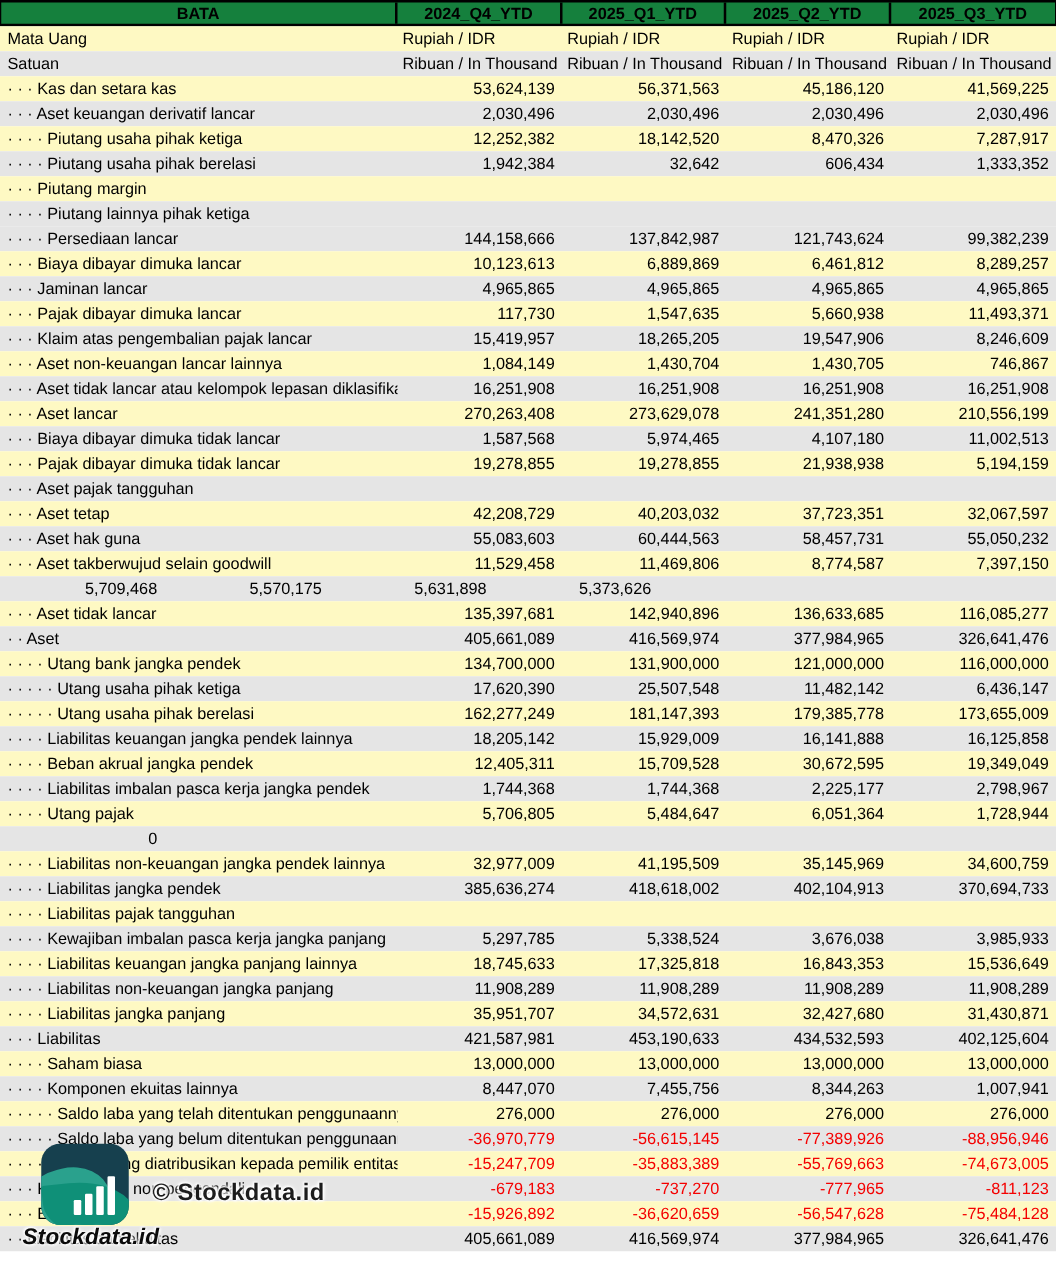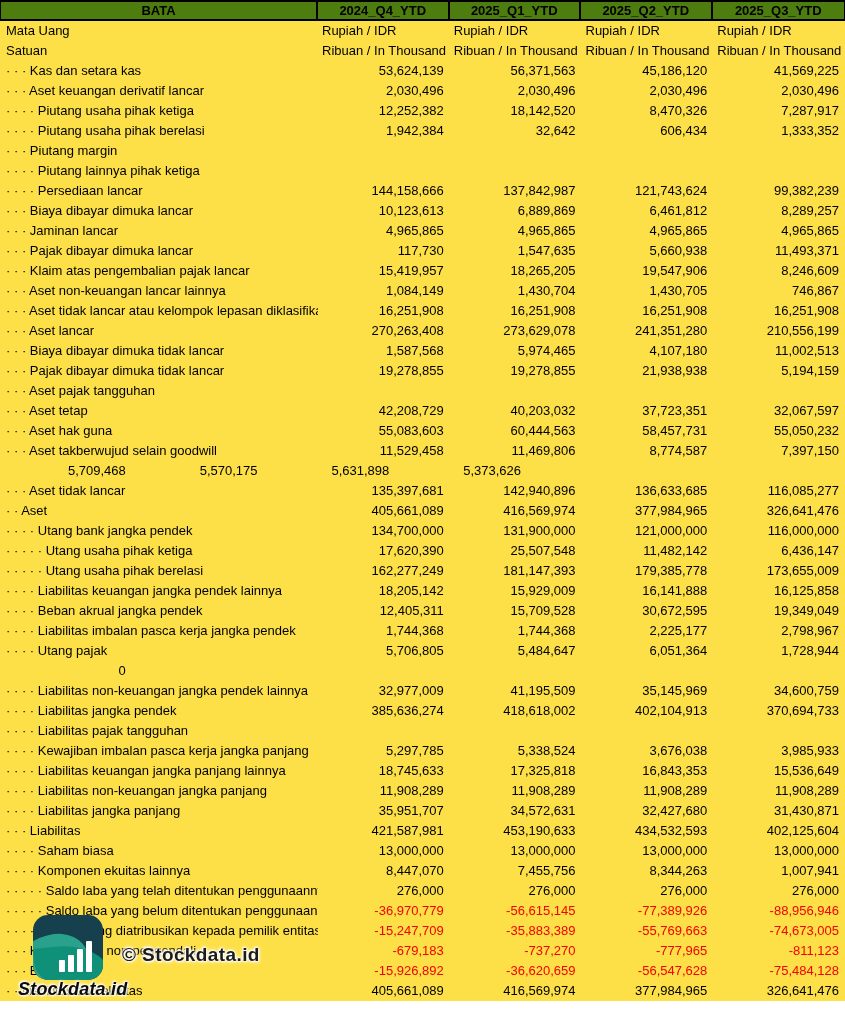--- a/index.html
+++ b/index.html
@@ -4,38 +4,38 @@
 <style>
   html,body{margin:0;padding:0;}
   body{
     width:845px;height:1021px;position:relative;overflow:hidden;
     background:#ffffff;color:#000;
     font-family:"Liberation Sans", sans-serif;font-size:13px;
   }
   .sheet{position:absolute;left:0;top:0;width:845px;height:1021px;}
   
   .header-row{
-    display:flex;height:21px;box-sizing:border-box;background:#4d7c0f;
+    display:flex;height:21px;box-sizing:border-box;background:#15803d;
     border-top:2px solid #000;border-bottom:2px solid #000;border-left:1px solid #000;border-right:1px solid #000;justify-content:flex-end;
   }
   .h-entity{
     width:318px;box-sizing:border-box;border-right:2px solid #000;
     display:flex;align-items:center;justify-content:center;
     font-weight:700;font-size:13px;
   }
   .h-q{
     width:131.5px;box-sizing:border-box;border-right:2px solid #000;
     display:flex;align-items:center;justify-content:center;
     font-weight:700;font-size:13px;letter-spacing:0;
   }
   .h-q:last-child{border-right:none;}
   
   .r{display:flex;height:20px;line-height:20px;}
-  .r.light{background:#fde047;}
-  .r.dark{background:#fde047;}
+  .r.light{background:#fef9c3;}
+  .r.dark{background:#e5e5e5;}
   .lab{
     width:318px;box-sizing:border-box;padding-left:6px;
     white-space:nowrap;overflow:hidden;
   }
   .v{
     width:131.75px;box-sizing:border-box;text-align:right;padding-right:6px;
     white-space:nowrap;overflow:hidden;
   }
   .v.left{text-align:left;padding-left:4px;padding-right:0;}
   .v.neg{color:#f40000;}

